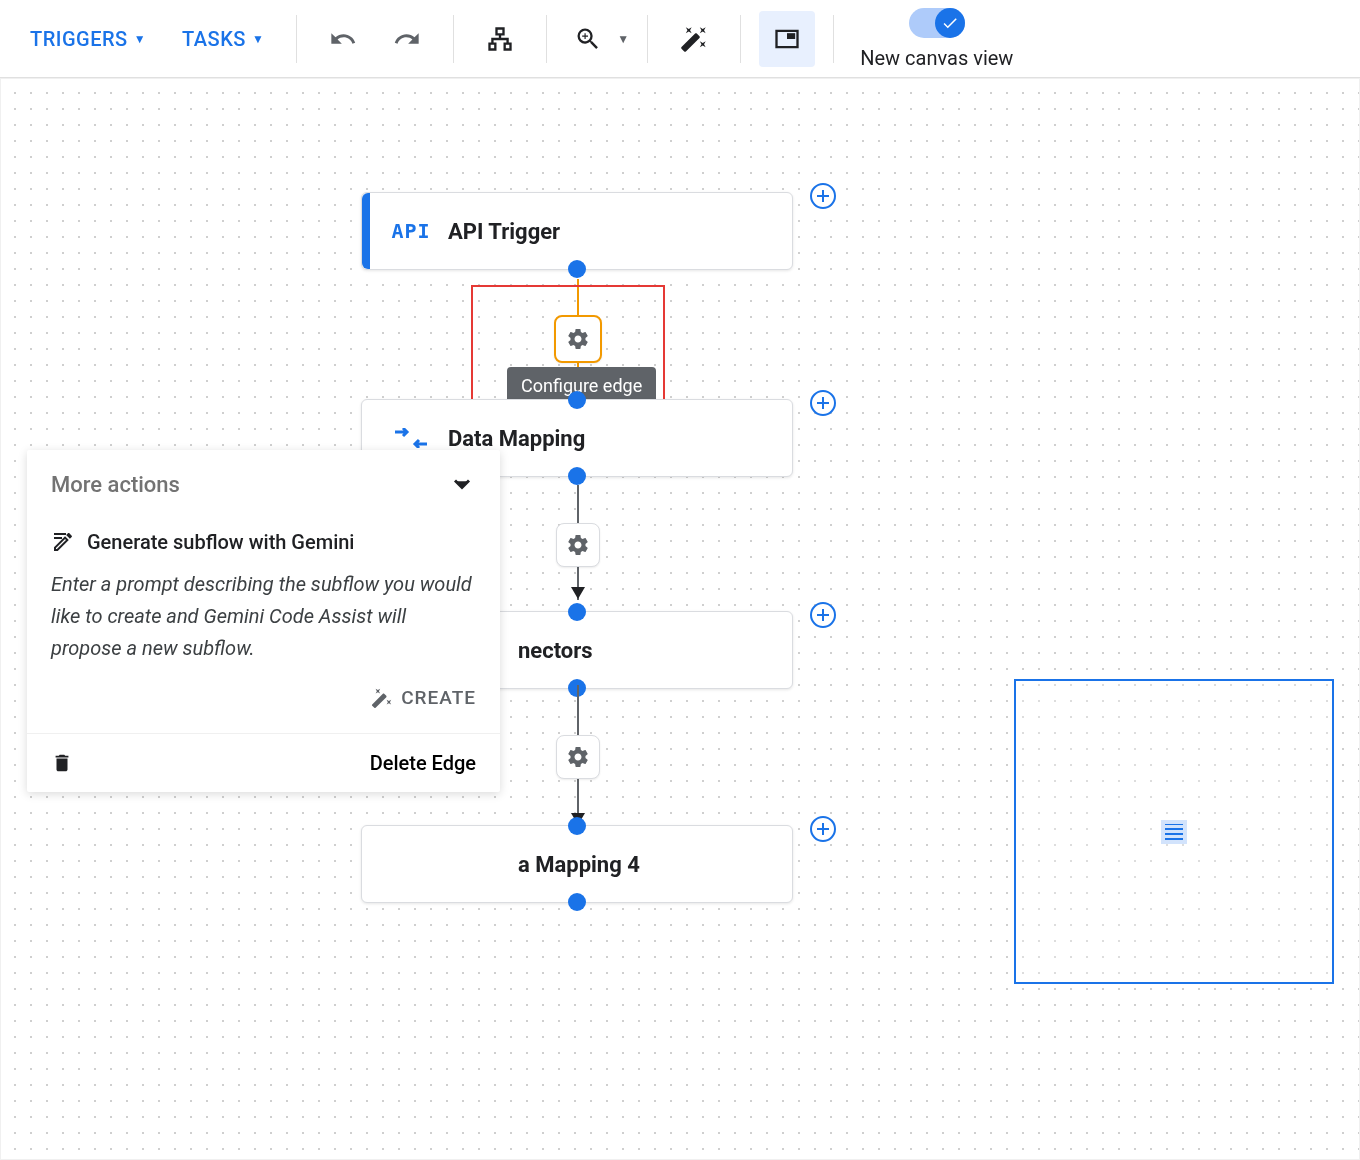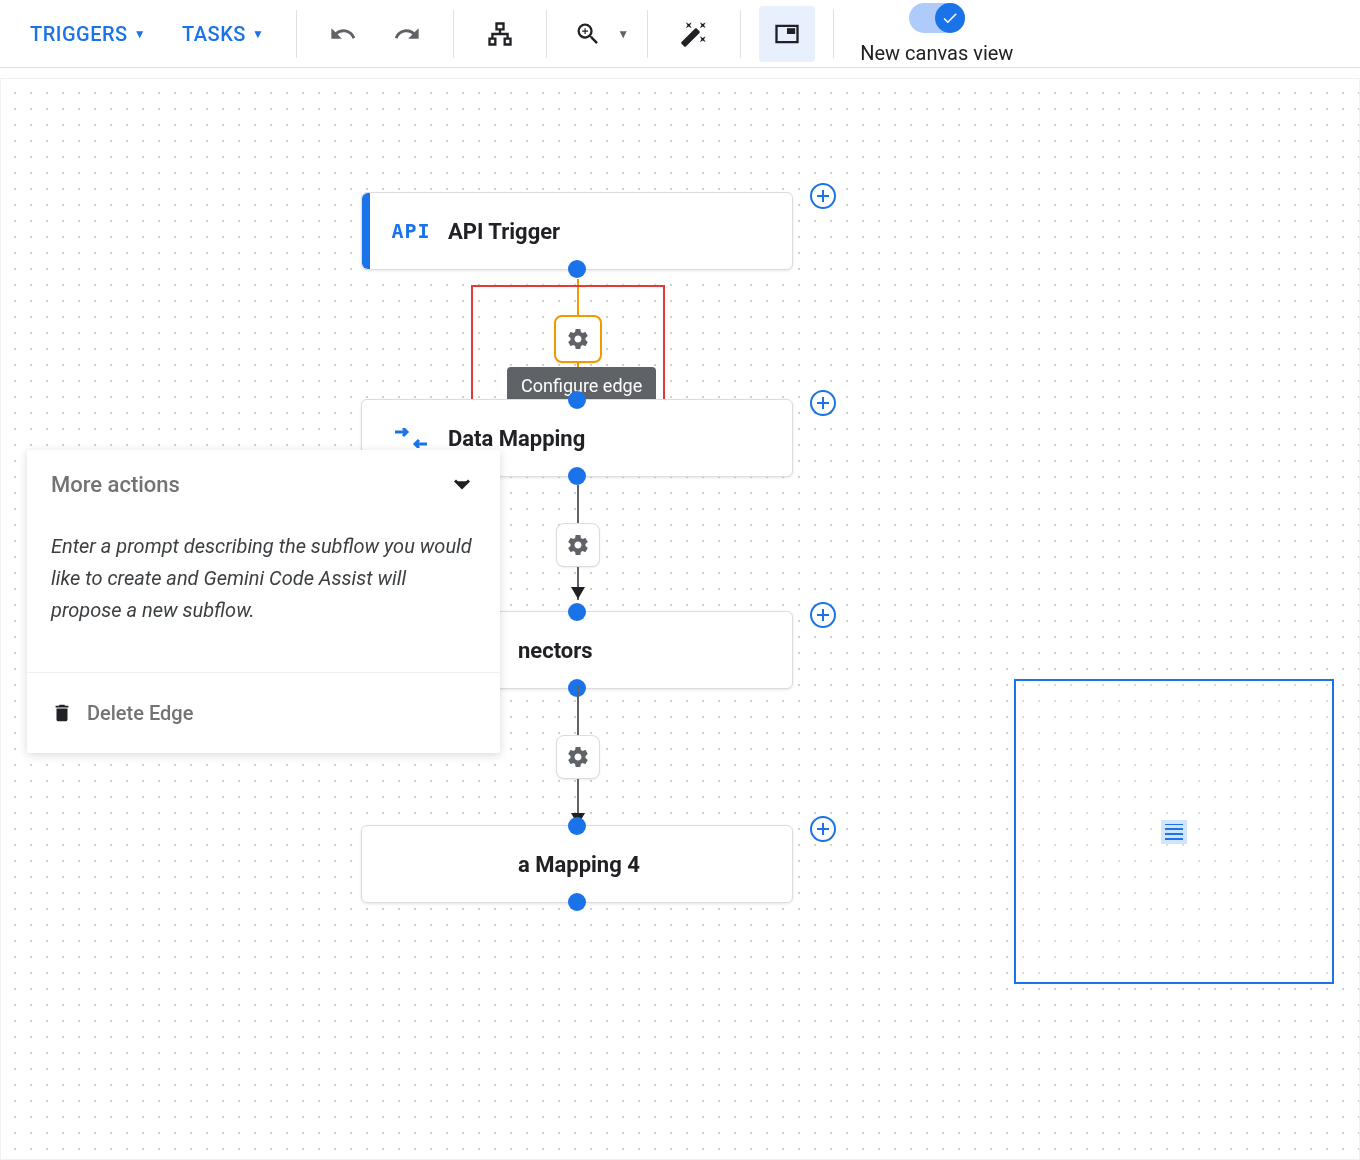--- a/index.html
+++ b/index.html
@@ -1,20 +1,20 @@
 <!DOCTYPE html>
 <html><head>
 <meta charset="utf-8">
 <style>
 * { box-sizing: border-box; margin: 0; padding: 0; font-family: 'Google Sans', Roboto, Arial, sans-serif; }
 body { background: #fff; width: 1360px; height: 1160px; overflow: hidden; position: relative; }
 
 
 .toolbar {
-  height: 68px;
+  height: 78px;
   border-bottom: 1px solid #e0e0e0;
   display: flex;
   align-items: center;
   padding: 0 16px;
   gap: 8px;
   background: #fff;
   position: relative;
   z-index: 10;
 }
 .toolbar-btn {
@@ -209,24 +209,25 @@
   display: flex; align-items: center; gap: 8px;
   border: none; background: transparent;
   color: #5f6368; font-size: 19px; font-weight: 500;
   letter-spacing: 1px;
   cursor: pointer;
 }
 .create-btn svg { width: 22px; height: 22px; }
 
 .panel-delete {
   display: flex; align-items: center; gap: 14px;
-  padding: 28px 24px;
-  font-size: 20px; color: #737373; font-weight: 500;
+  padding: 17px 24px;
+  font-size: 20px; color: #000000; font-weight: 500;
   cursor: pointer;
   border-top: 1px solid #f0f0f0;
+  justify-content: space-between;
 }
 .panel-delete svg { width: 22px; height: 22px; }
 
 
 .minimap {
   position: absolute;
   right: 25px;
   top: 600px;
   width: 320px;
   height: 305px;
@@ -393,21 +394,36 @@
 
 <div class="panel">
   <div class="panel-header">
     <span>More actions</span>
     <svg viewBox="0 0 24 24">
         <path fill="#202124" d="M7 10l5 5 5-5z" transform="scale(1.2) translate(-2 -2)"></path>
         <path fill="none" stroke="#202124" stroke-width="2.5" d="M6 9l6 6 6-6"></path>
       </svg>
   </div>
   <div class="panel-section">
+    <div class="gemini-title">
+      <svg viewBox="0 0 24 24">
+          <path fill="#202124" d="M3 17.25V21h3.75L17.81 9.94l-3.75-3.75L3 17.25zM5 19v-.92l9.06-9.06.92.92L5.92 19H5zM20.71 5.63l-2.34-2.34c-.39-.39-1.02-.39-1.41 0l-1.83 1.83 3.75 3.75 1.83-1.83c.39-.39.39-1.02 0-1.41z"></path>
+          <path fill="#202124" d="M3 3h12v2H3zM3 7h8v2H3z"></path>
+        </svg>
+      <span>Generate subflow with Gemini</span>
+    </div>
     <div class="gemini-desc">Enter a prompt describing the subflow you would like to create and Gemini Code Assist will propose a new subflow.</div>
+    <div class="create-row">
+      <button class="create-btn">
+        <svg viewBox="0 0 24 24">
+            <path fill="#5f6368" d="M7.5 5.6L10 7 8.6 4.5 10 2 7.5 3.4 5 2l1.4 2.5L5 7zM19.5 15.4L17 14l1.4 2.5L17 19l2.5-1.4L22 19l-1.4-2.5L22 14zM14.37 7.29c-.39-.39-1.02-.39-1.41 0L1.29 18.96c-.39.39-.39 1.02 0 1.41l2.34 2.34c.39.39 1.02.39 1.41 0L16.7 11.05c.39-.39.39-1.02 0-1.41l-2.33-2.35z"></path>
+          </svg>
+        <span>CREATE</span>
+      </button>
+    </div>
   </div>
   <div class="panel-delete">
     <svg viewBox="0 0 24 24">
         <path fill="#202124" d="M6 19c0 1.1.9 2 2 2h8c1.1 0 2-.9 2-2V7H6v12zM19 4h-3.5l-1-1h-5l-1 1H5v2h14V4z"></path>
       </svg>
     <span>Delete Edge</span>
   </div>
 </div>
 
 </body></html>

